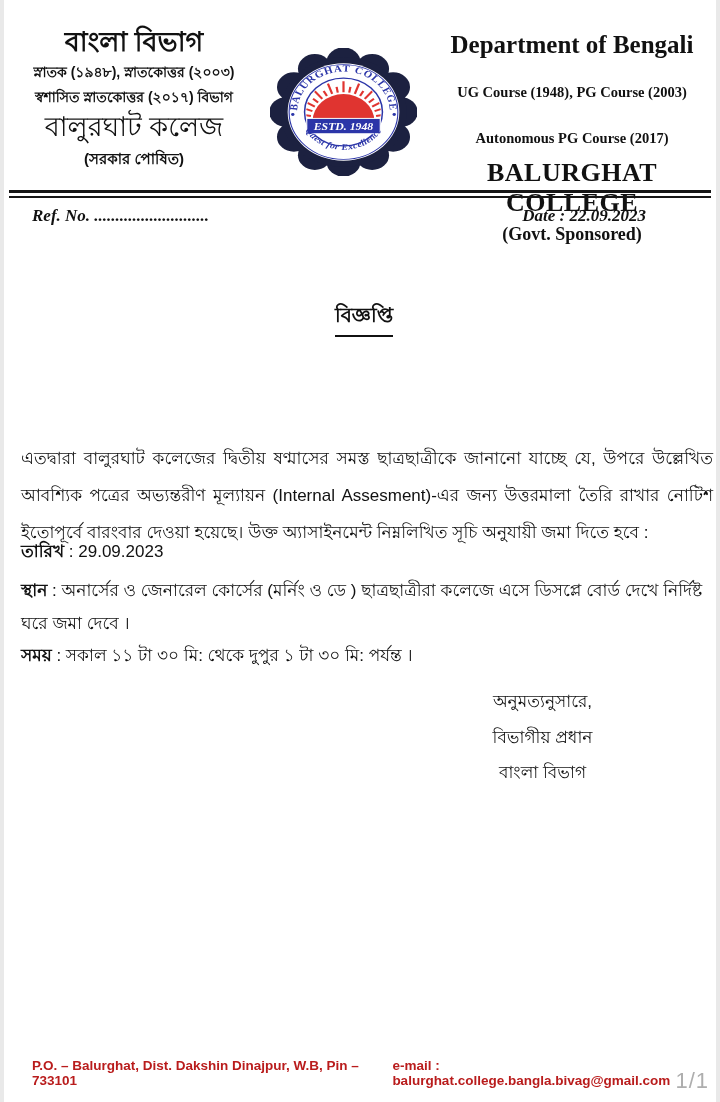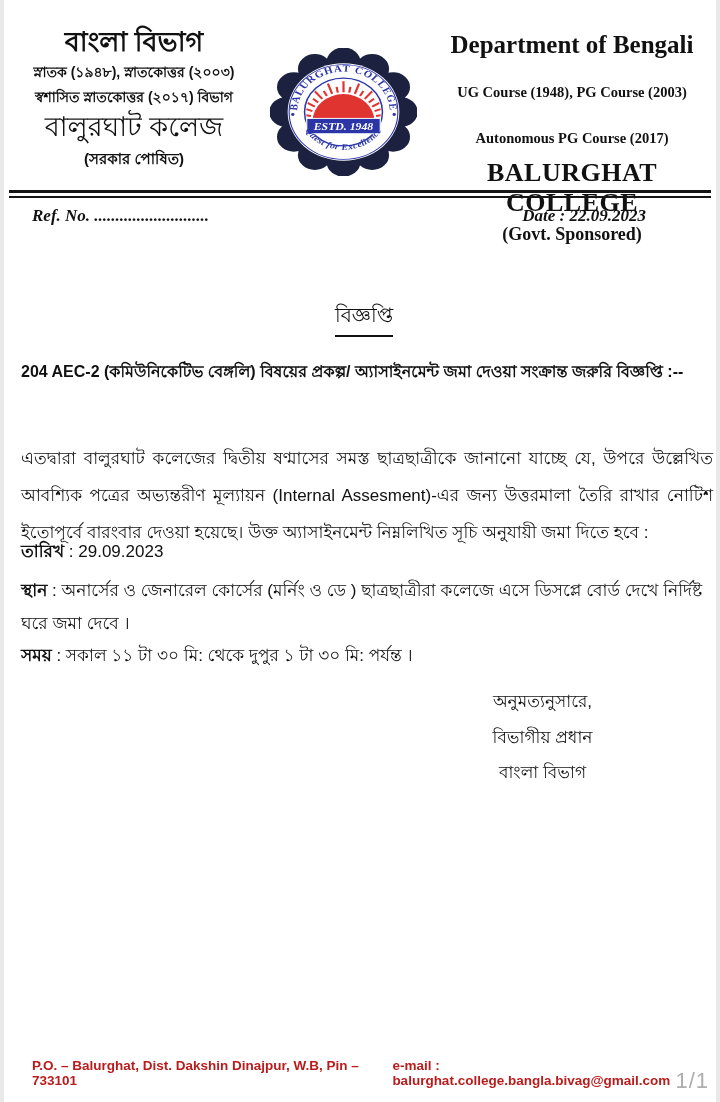--- a/index.html
+++ b/index.html
@@ -45,21 +45,21 @@
   .ref-row {
     position: absolute; left: 28px; top: 206px; width: 614px;
     display: flex; justify-content: space-between;
     font-family: "Liberation Serif", serif;
     font-style: italic; font-weight: bold; font-size: 17px; gap: 24px;
   }
 
   
   .title-wrap { position: absolute; left: 0; top: 300px; width: 720px; text-align: center; }
   .title-wrap span {
-    display: inline-block; font-size: 20px; font-weight: normal;
+    display: inline-block; font-size: 20px; font-weight: bold;
     border-bottom: 2px solid #111; padding-bottom: 2px;
   }
 
   .subject {
     position: absolute; left: 17px; top: 361px; width: 692px;
     font-size: 16px; font-weight: bold; line-height: 1.4;
   }
 
   .body-par {
     position: absolute; left: 17px; top: 440px; width: 692px;
@@ -176,21 +176,20 @@
 
   <div class="ref-row">
     <span>Ref. No. ...........................</span>
     <span>Date : 22.09.2023</span>
   </div>
 
   <div class="title-wrap">
     <span>বিজ্ঞপ্তি</span>
   </div>
 
-  <div class="subject">204 AEC-2 (কমিউনিকেটিভ বেঙ্গলি) বিষয়ের প্রকল্প/ অ্যাসাইনমেন্ট  জমা দেওয়া সংক্রান্ত জরুরি বিজ্ঞপ্তি :--</div>
 
   <div class="body-par">এতদ্বারা বালুরঘাট কলেজের দ্বিতীয় ষণ্মাসের সমস্ত ছাত্রছাত্রীকে জানানো যাচ্ছে যে, উপরে উল্লেখিত আবশ্যিক পত্রের অভ্যন্তরীণ মূল্যায়ন (Internal Assesment)-এর জন্য উত্তরমালা তৈরি রাখার নোটিশ ইতোপূর্বে বারংবার দেওয়া হয়েছে। উক্ত অ্যাসাইনমেন্ট নিম্নলিখিত সূচি অনুযায়ী জমা দিতে হবে :</div>
 
   <div class="detail detail-date">
     <span class="lbl">তারিখ</span>
     <span>: 29.09.2023</span>
   </div>
   <div class="detail detail-place">
     <span class="lbl">স্থান</span>
     <span>: অনার্সের ও জেনারেল কোর্সের (মর্নিং ও ডে )  ছাত্রছাত্রীরা কলেজে এসে ডিসপ্লে বোর্ড দেখে নির্দিষ্ট ঘরে জমা দেবে ।</span>

